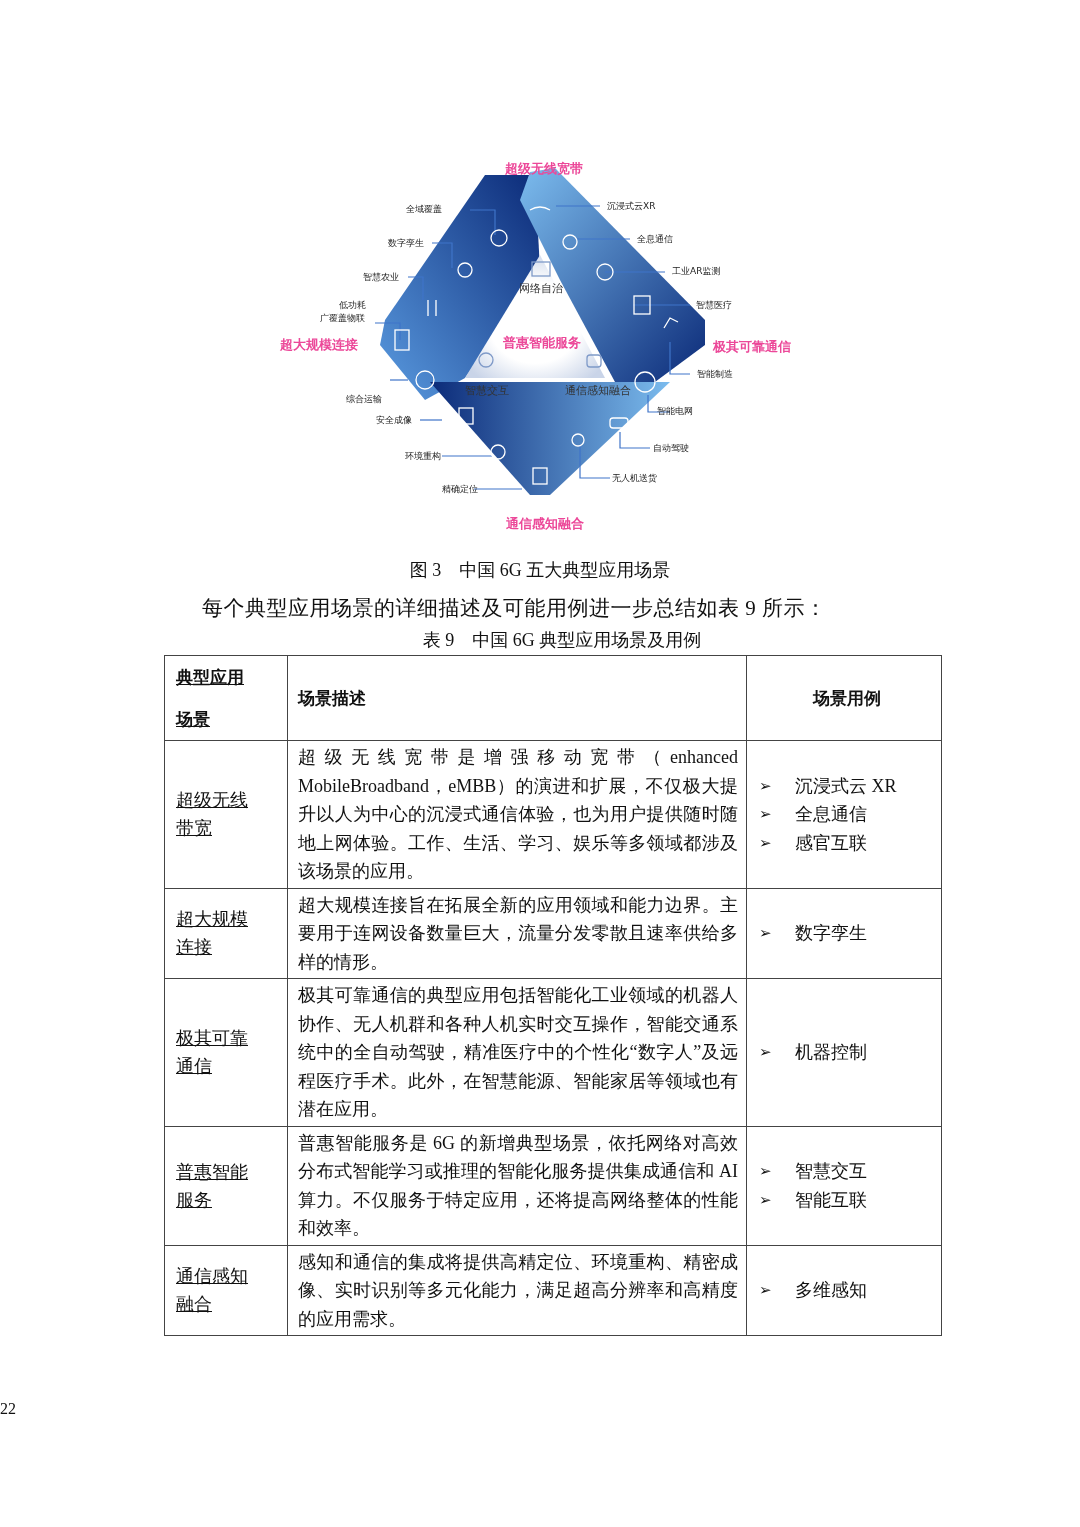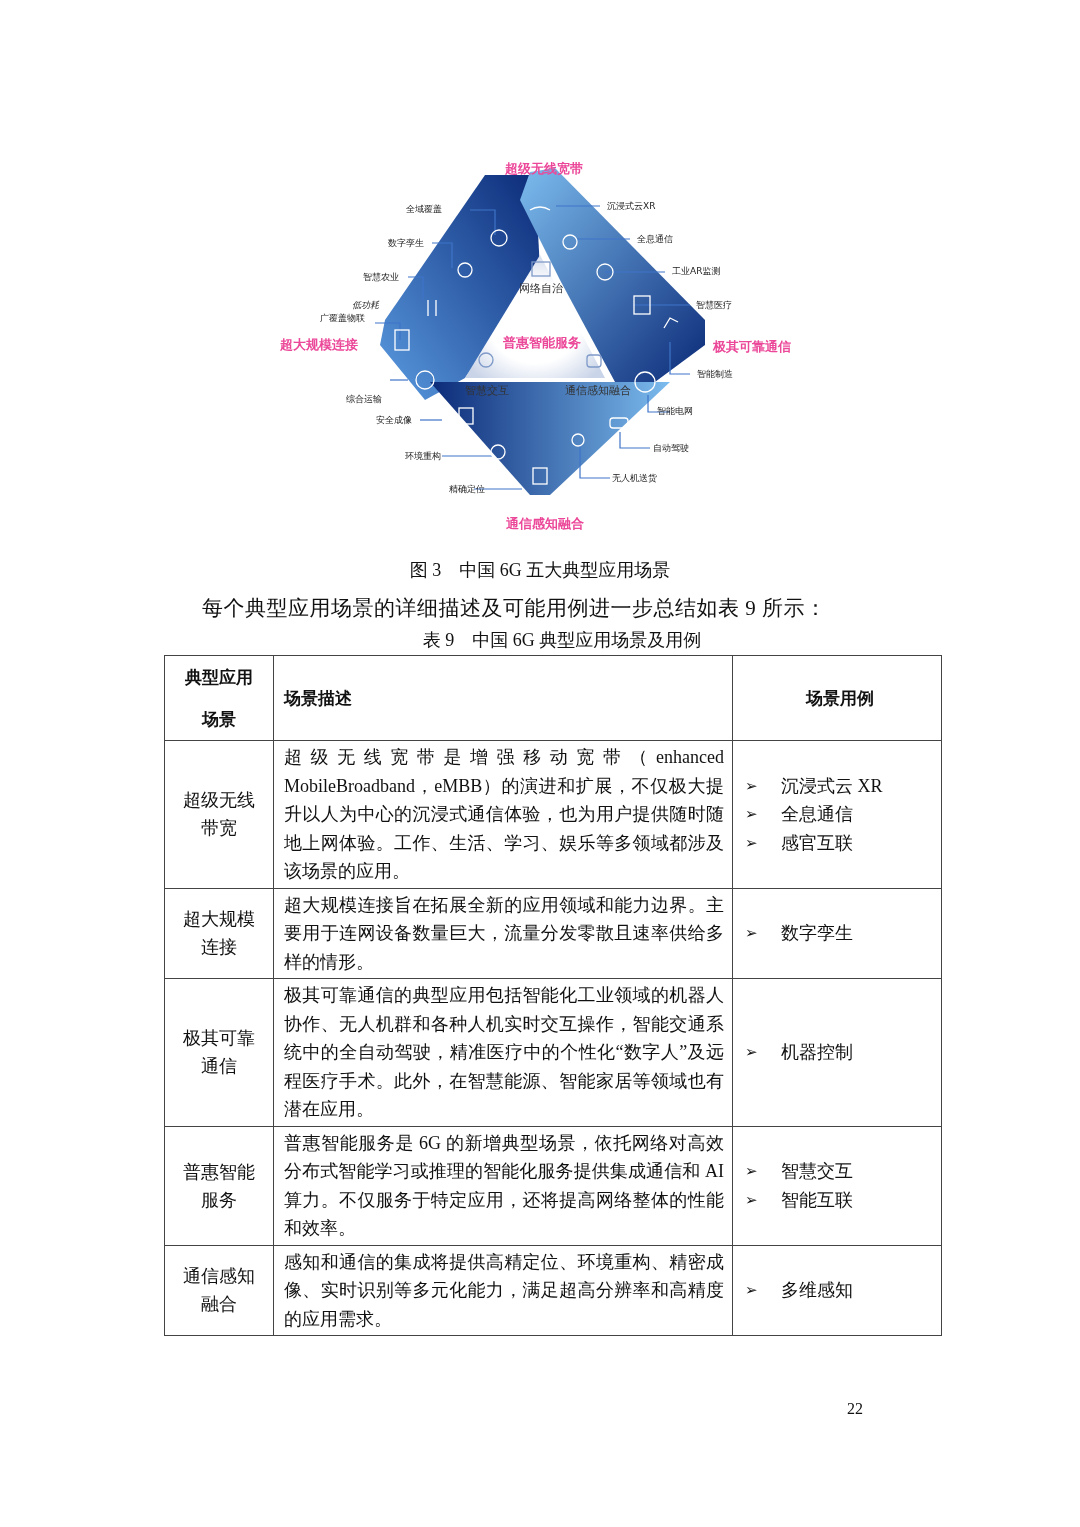--- a/index.html
+++ b/index.html
@@ -19,27 +19,27 @@
 
   
   .caption { position:absolute; left:0; width:1080px; text-align:center; font-size:18px; }
   .body-text { position:absolute; left:202px; top:594px; font-size:21px; letter-spacing:0.5px; }
 
   
   table.t { position:absolute; left:164px; top:655px; width:778px;
             border-collapse:collapse; font-size:18px; }
   table.t td, table.t th { border:1.5px solid #444; vertical-align:middle; }
   table.t th { font-weight:bold; font-family:"DejaVu Sans","Liberation Sans",sans-serif; font-size:17px; }
-  .c1 { width:100px; text-align:center; line-height:28px; padding:0 4px; }
+  .c1 { width:100px; text-align:left; line-height:28px; padding:0 11px;text-decoration:underline; }
   .c2 { width:440px; padding:2px 8px 2px 10px; line-height:28.5px; text-align:justify; text-align-last:left; }
   .c3 { padding:0 6px 0 12px; line-height:28.5px; }
   .th1 { height:84px; line-height:42px; }
   .bullet { display:flex; align-items:center; }
   .arrow { width:36px; font-family:"DejaVu Sans",sans-serif; font-size:15px; }
-  .pageno { position:absolute; top:1400px; left:0; width:863px; text-align:right; font-size:16px; }
+  .pageno { position:absolute; top:1400px; left:0; width:863px; text-align:left; font-size:16px; }
 </style>
 </head>
 <body>
 
 <div class="page">
 
   <div class="figure">
     <svg width="560" height="390" viewBox="0 0 560 390">
       <defs>
         <linearGradient id="gTL" x1="1" y1="0" x2="0" y2="1">
@@ -112,26 +112,26 @@
 
     <div class="cat" style="left:245px;top:10px;">超级无线宽带</div>
     <div class="cat" style="left:20px;top:186px;">超大规模连接</div>
     <div class="cat" style="left:453px;top:188px;">极其可靠通信</div>
     <div class="cat" style="left:246px;top:365px;">通信感知融合</div>
     <div class="cat" style="left:243px;top:184px;">普惠智能服务</div>
 
     <div class="lbl" style="left:146px;top:54px;">全域覆盖</div>
     <div class="lbl" style="left:128px;top:88px;">数字孪生</div>
     <div class="lbl" style="left:103px;top:122px;">智慧农业</div>
-    <div class="lbl" style="left:92px;top:150px;font-style:italic;">低功耗</div>
+    <div class="lbl" style="left:79px;top:150px;">低功耗</div>
     <div class="lbl" style="left:60px;top:163px;">广覆盖物联</div>
     <div class="lbl" style="left:86px;top:225px;margin-top:19px;">综合运输</div>
     <div class="lbl" style="left:116px;top:265px;">安全成像</div>
     <div class="lbl" style="left:145px;top:301px;">环境重构</div>
-    <div class="lbl" style="left:182px;top:334px;margin-left:7px;">精确定位</div>
+    <div class="lbl" style="left:182px;top:334px;">精确定位</div>
 
     <div class="lbl" style="left:347px;top:51px;">沉浸式云XR</div>
     <div class="lbl" style="left:377px;top:84px;">全息通信</div>
     <div class="lbl" style="left:412px;top:116px;">工业AR监测</div>
     <div class="lbl" style="left:436px;top:150px;">智慧医疗</div>
     <div class="lbl" style="left:437px;top:219px;">智能制造</div>
     <div class="lbl" style="left:397px;top:256px;">智能电网</div>
     <div class="lbl" style="left:393px;top:293px;">自动驾驶</div>
     <div class="lbl" style="left:352px;top:323px;">无人机送货</div>
 

